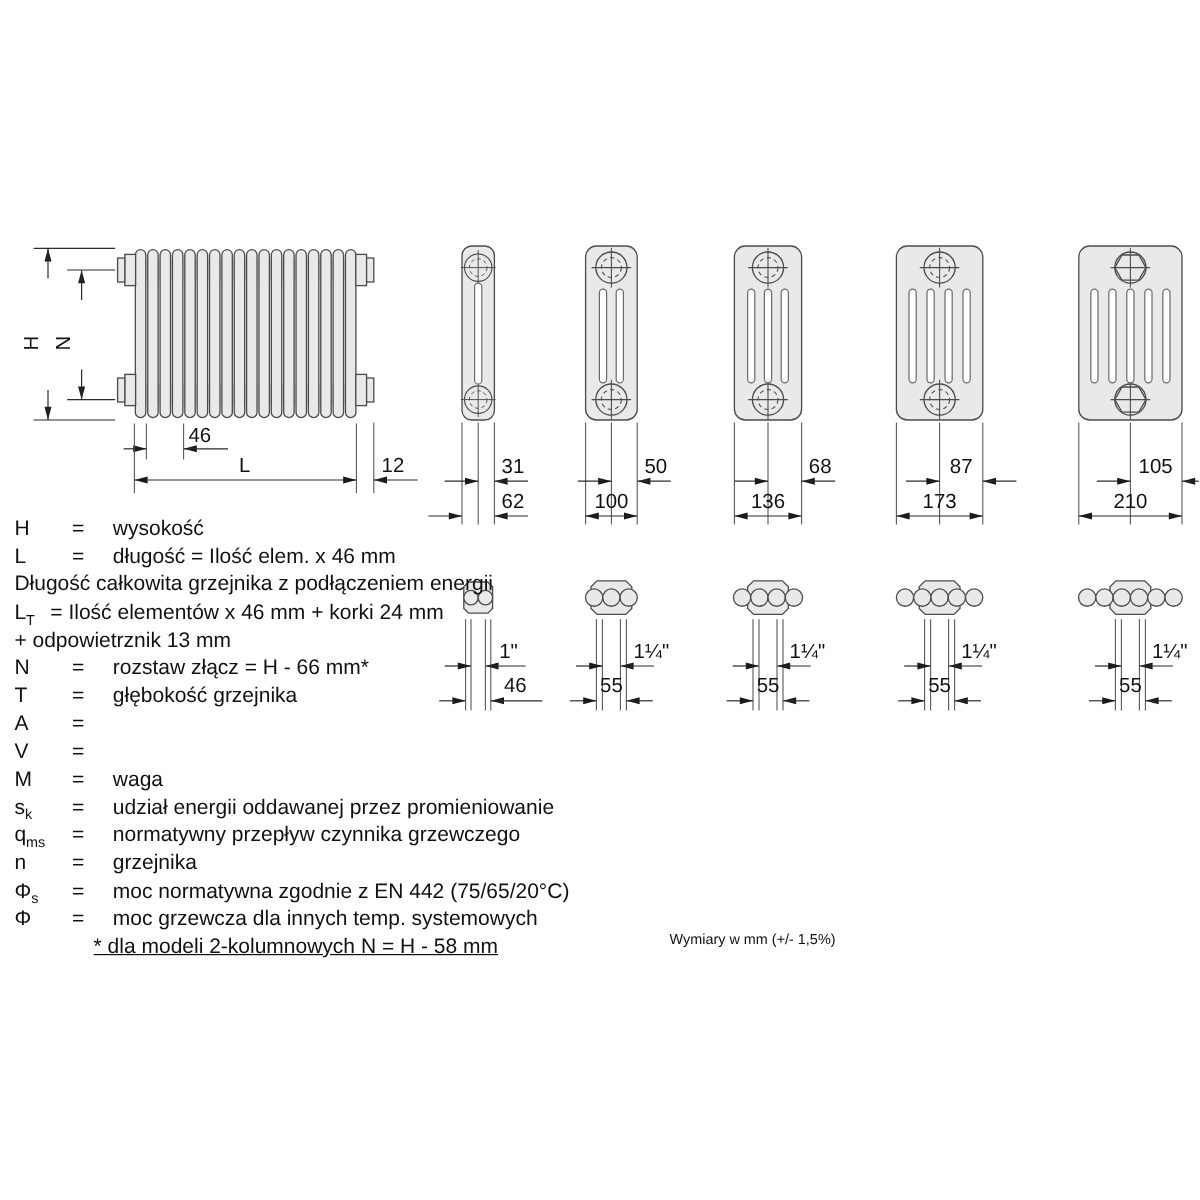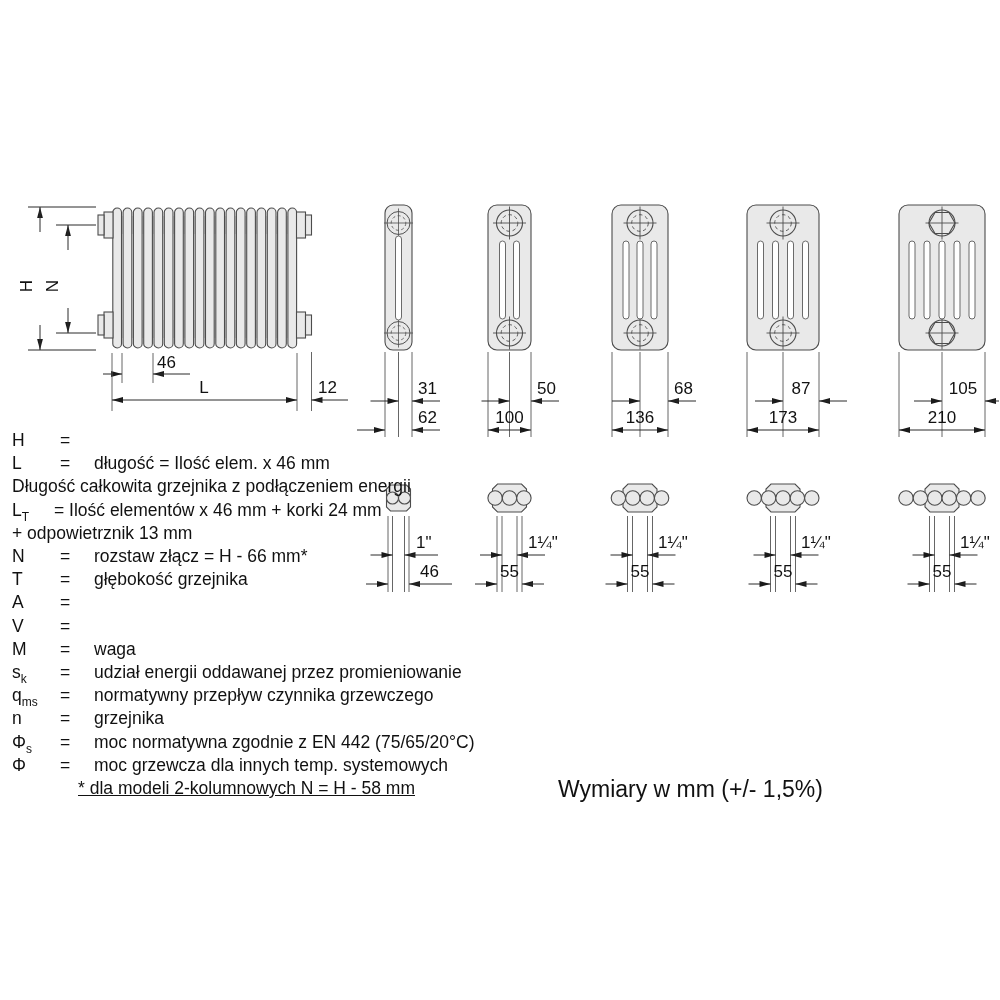--- a/index.html
+++ b/index.html
@@ -18,22 +18,22 @@
   .ah{fill:#1a1a1a;stroke:none;}
   text.dl{font:17px "Liberation Sans",sans-serif;fill:#111;}
   text.mid{text-anchor:middle;}
   
   .legend{position:absolute;left:12px;top:429px;width:560px;font-size:17.5px;line-height:23.2px;}
   .lrow{white-space:nowrap;}
   .lrow.def{display:grid;grid-template-columns:48px 34px 1fr;}
   .lrow .c1{display:inline;}
   .lrow.indent{padding-left:66px;text-decoration:underline;}
   sub{font-size:12px;line-height:0;}
-  .symsp{margin-right:20px;}
-  .note{position:absolute;left:558px;top:776px;font-size:23px;}
+  .symsp{margin-right:8px;}
+  .note{position:absolute;left:558px;top:776px;font-size:12px;}
 </style>
 </head>
 <body>
 
 <div class="canvas">
 
 <svg width="1000" height="1000" viewBox="0 0 1000 1000">
   <defs>
     <path id="ahL" class="ah" d="M0,0 L11,-2.9 L11,2.9 Z"></path>
     <path id="ahR" class="ah" d="M0,0 L-11,-2.9 L-11,2.9 Z"></path>
@@ -349,20 +349,21 @@
     <use href="#ahL" x="954.5" y="584"></use>
         <line x1="954.5" y1="584" x2="976.5" y2="584" class="dim"></line>
     <text class="dl mid" x="942" y="577">55</text>
   </g>
 </svg>
 
 <div class="legend">
   <div class="lrow def">
     <span class="c1"><span>H</span><sub></sub></span>
     <span class="c2">=</span>
+    <span class="c3">wysokość</span>
   </div>
   <div class="lrow def">
     <span class="c1"><span>L</span><sub></sub></span>
     <span class="c2">=</span>
     <span class="c3">długość = Ilość elem. x 46 mm</span>
   </div>
   <div class="lrow">
     <span>Długość całkowita grzejnika z podłączeniem energii</span>
   </div>
   <div class="lrow">

